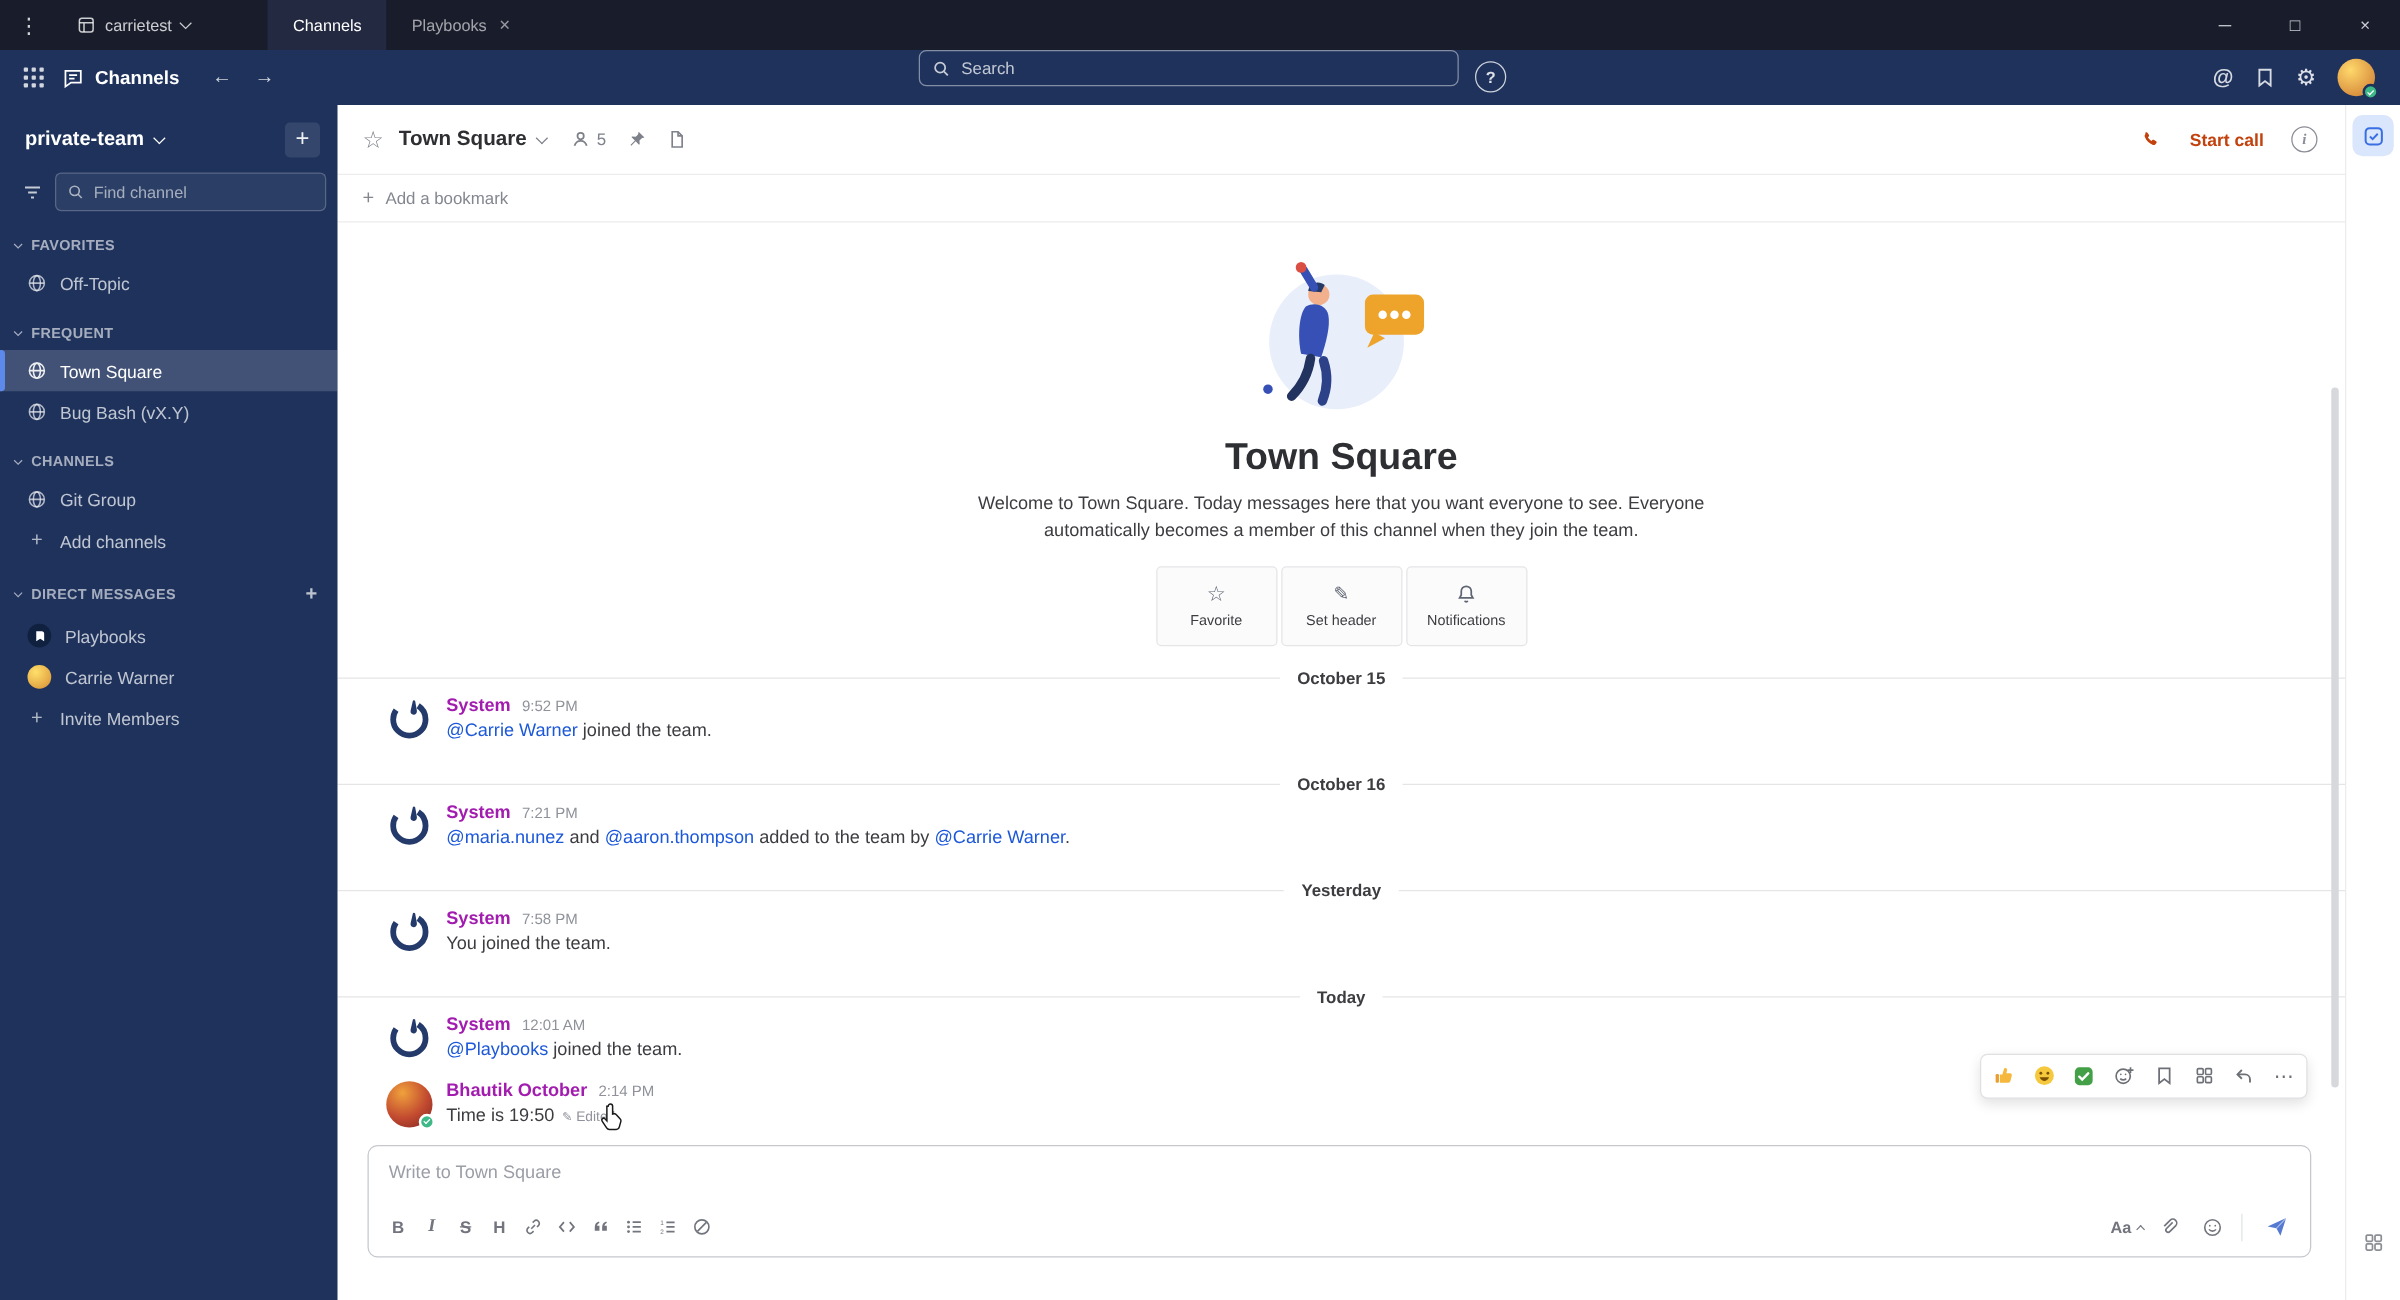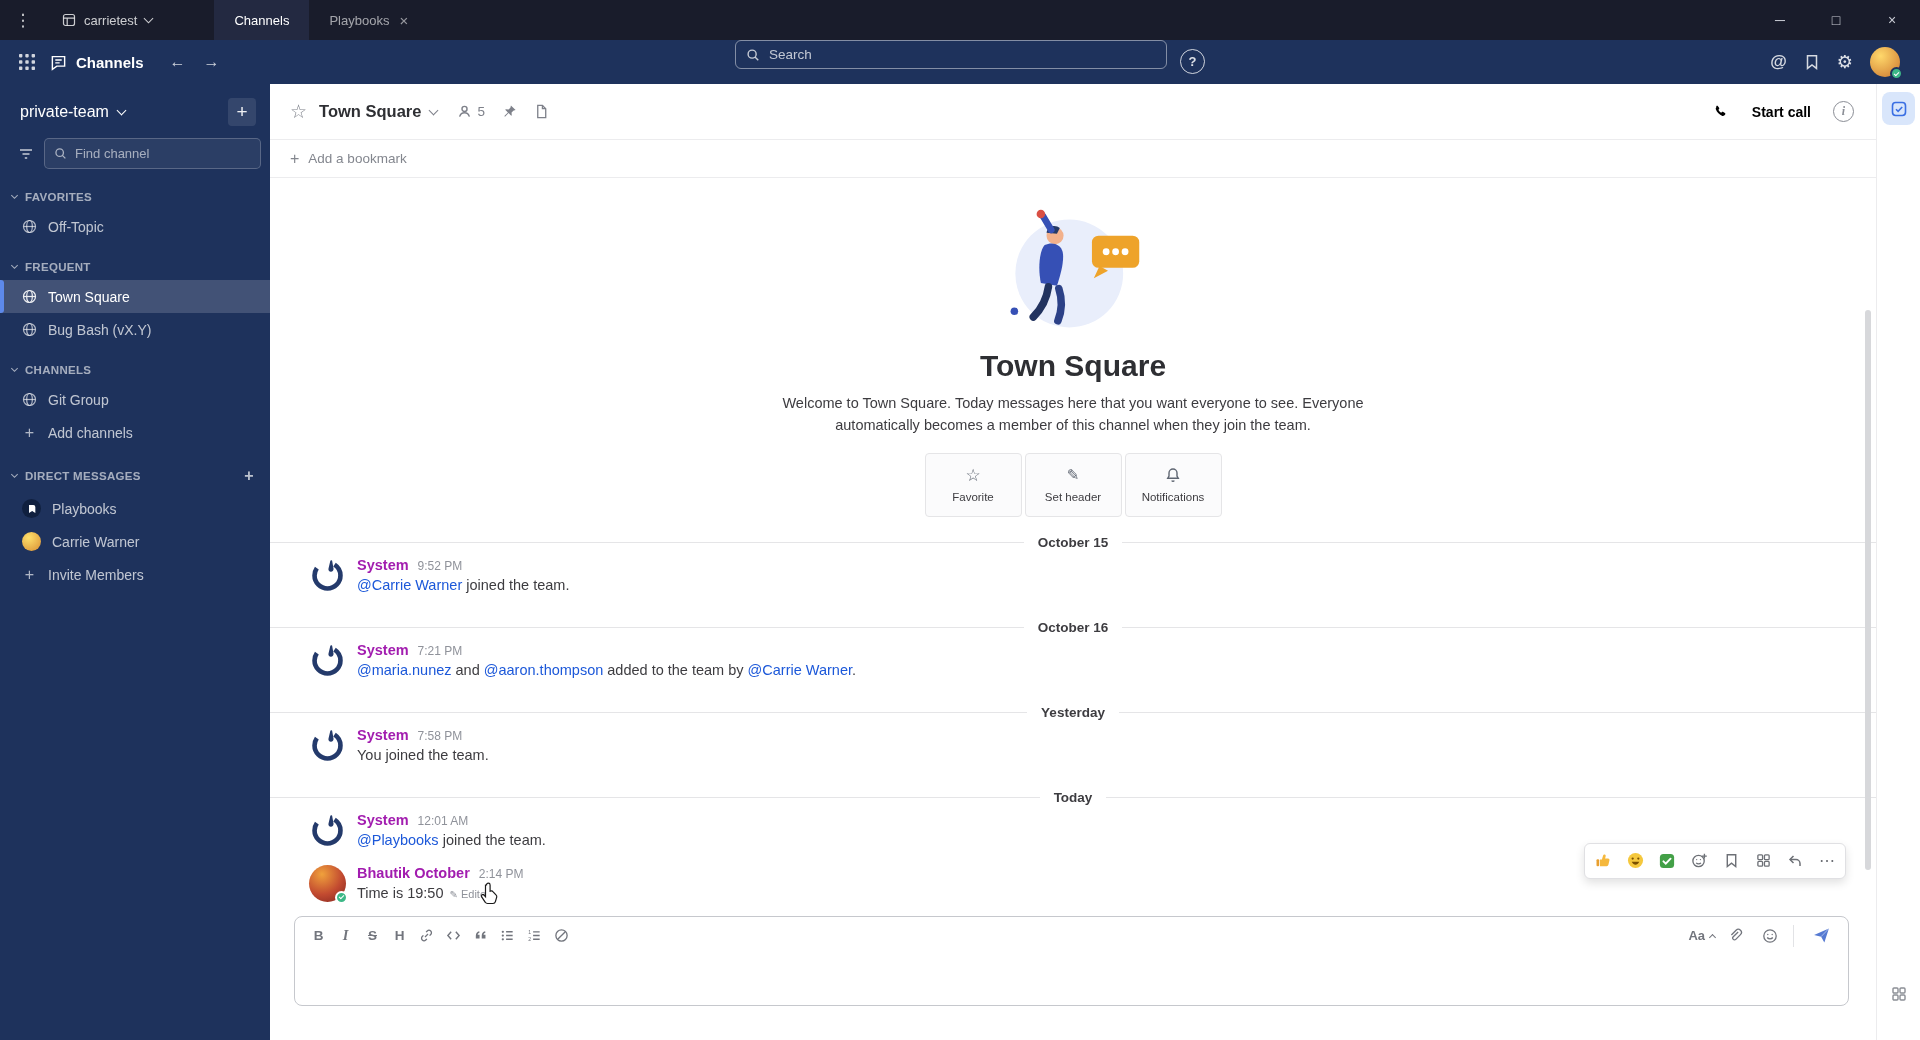--- a/index.html
+++ b/index.html
@@ -60,21 +60,21 @@
     background:radial-gradient(circle at 35% 30%, #ffd86b, #d98f3e 75%); }
   .status-dot { position:absolute; right:-3px; bottom:-3px; width:13px; height:13px; border-radius:50%;
     background:#3db887; border:2px solid #1e325c; display:flex; align-items:center; justify-content:center; }
   .status-dot::after { content:""; width:4px; height:2px;
     border-left:1.5px solid #fff; border-bottom:1.5px solid #fff; transform:rotate(-45deg); margin-top:-1px; }
 
   
   .sidebar { position:absolute; top:84px; left:0; width:270px; height:calc(100% - 84px);
     background:#1e325c; color:rgba(255,255,255,.72); z-index:40; overflow:hidden; }
   .team-row { display:flex; align-items:center; padding:14px 14px 10px 20px; }
-  .team-name { color:#fff; font-weight:400; font-size:16px; display:flex; align-items:center; gap:9px; cursor:pointer; }
+  .team-name { color:#fff; font-weight:700; font-size:16px; display:flex; align-items:center; gap:9px; cursor:pointer; }
   .team-add { margin-left:auto; width:28px; height:28px; border-radius:4px;
     background:rgba(255,255,255,.1); color:rgba(255,255,255,.92);
     display:flex; align-items:center; justify-content:center; font-size:19px; cursor:pointer; }
   .find-row { display:flex; align-items:center; gap:10px; padding:2px 14px 4px 18px; }
   .filter-btn { color:rgba(255,255,255,.75); display:flex; cursor:pointer; }
   .find-box { flex:1; height:31px; border:1px solid rgba(255,255,255,.22);
     background:rgba(255,255,255,.06); border-radius:5px;
     display:flex; align-items:center; gap:8px; padding:0 9px; color:rgba(255,255,255,.6); cursor:text; }
   .find-box input { flex:1; background:transparent; border:none; outline:none;
     color:rgba(255,255,255,.9); font-size:13px; font-family:inherit; }
@@ -99,21 +99,21 @@
     display:flex; flex-direction:column; }
   .ch-header { height:56px; flex:none; display:flex; align-items:center;
     padding:0 22px 0 20px; border-bottom:1px solid #ececee; }
   .ch-star { color:#7e818a; font-size:19px; margin-right:12px; cursor:pointer; }
   .ch-title { font-size:16.5px; font-weight:600; color:#2e2f33; display:flex; align-items:center; gap:9px; cursor:pointer; }
   .ch-title .chev { color:#7e818a; }
   .ch-meta { display:flex; align-items:center; gap:17px; margin-left:20px; color:#7e818a; }
   .ch-members { display:flex; align-items:center; gap:5px; font-size:13.5px; cursor:pointer; }
   .ch-meta .mbtn { cursor:pointer; display:flex; }
   .start-call { margin-left:auto; display:flex; align-items:center; gap:24px;
-    color:#000000; font-weight:600; font-size:14px; cursor:pointer; }
+    color:#c2410c; font-weight:600; font-size:14px; cursor:pointer; }
   .ch-info { margin-left:22px; width:21px; height:21px; border:1.6px solid #8a8d95; border-radius:50%;
     display:flex; align-items:center; justify-content:center; font-size:12px; font-weight:700;
     font-family:"Liberation Serif", serif; font-style:italic; color:#8a8d95; cursor:pointer; }
   .bookmark-bar { height:38px; flex:none; display:flex; align-items:center; gap:9px;
     padding:0 20px; color:#83868e; font-size:13.5px; border-bottom:1px solid #ececee; cursor:pointer; }
   .bookmark-plus { font-size:16px; }
 
   
   .messages { flex:1; display:flex; flex-direction:column; justify-content:flex-end;
     overflow:hidden; position:relative; }
@@ -609,20 +609,21 @@
         </button>
         <button class="ht-btn">⋯</button>
       </div>
     </div>
 
     <span class="scroll-thumb"></span>
   </div>
 
   <div class="composer-wrap">
     <div class="composer">
+      <textarea placeholder="Write to Town Square" style=""></textarea>
       <div class="composer-toolbar">
         <span class="ct-btn ct-b">B</span>
         <span class="ct-btn ct-i">I</span>
         <span class="ct-btn ct-s">S</span>
         <span class="ct-btn ct-h">H</span>
         <span class="ct-btn">
           <svg width="15" height="15" viewBox="0 0 16 16" fill="none" stroke="currentColor" stroke-width="1.4">
             <path d="M6.4 9.6l3.2-3.2"></path>
               <path d="M7.6 4.4l1.2-1.2a2.6 2.6 0 013.7 3.7l-1.2 1.2"></path>
               <path d="M8.4 11.6l-1.2 1.2a2.6 2.6 0 01-3.7-3.7l1.2-1.2"></path>

